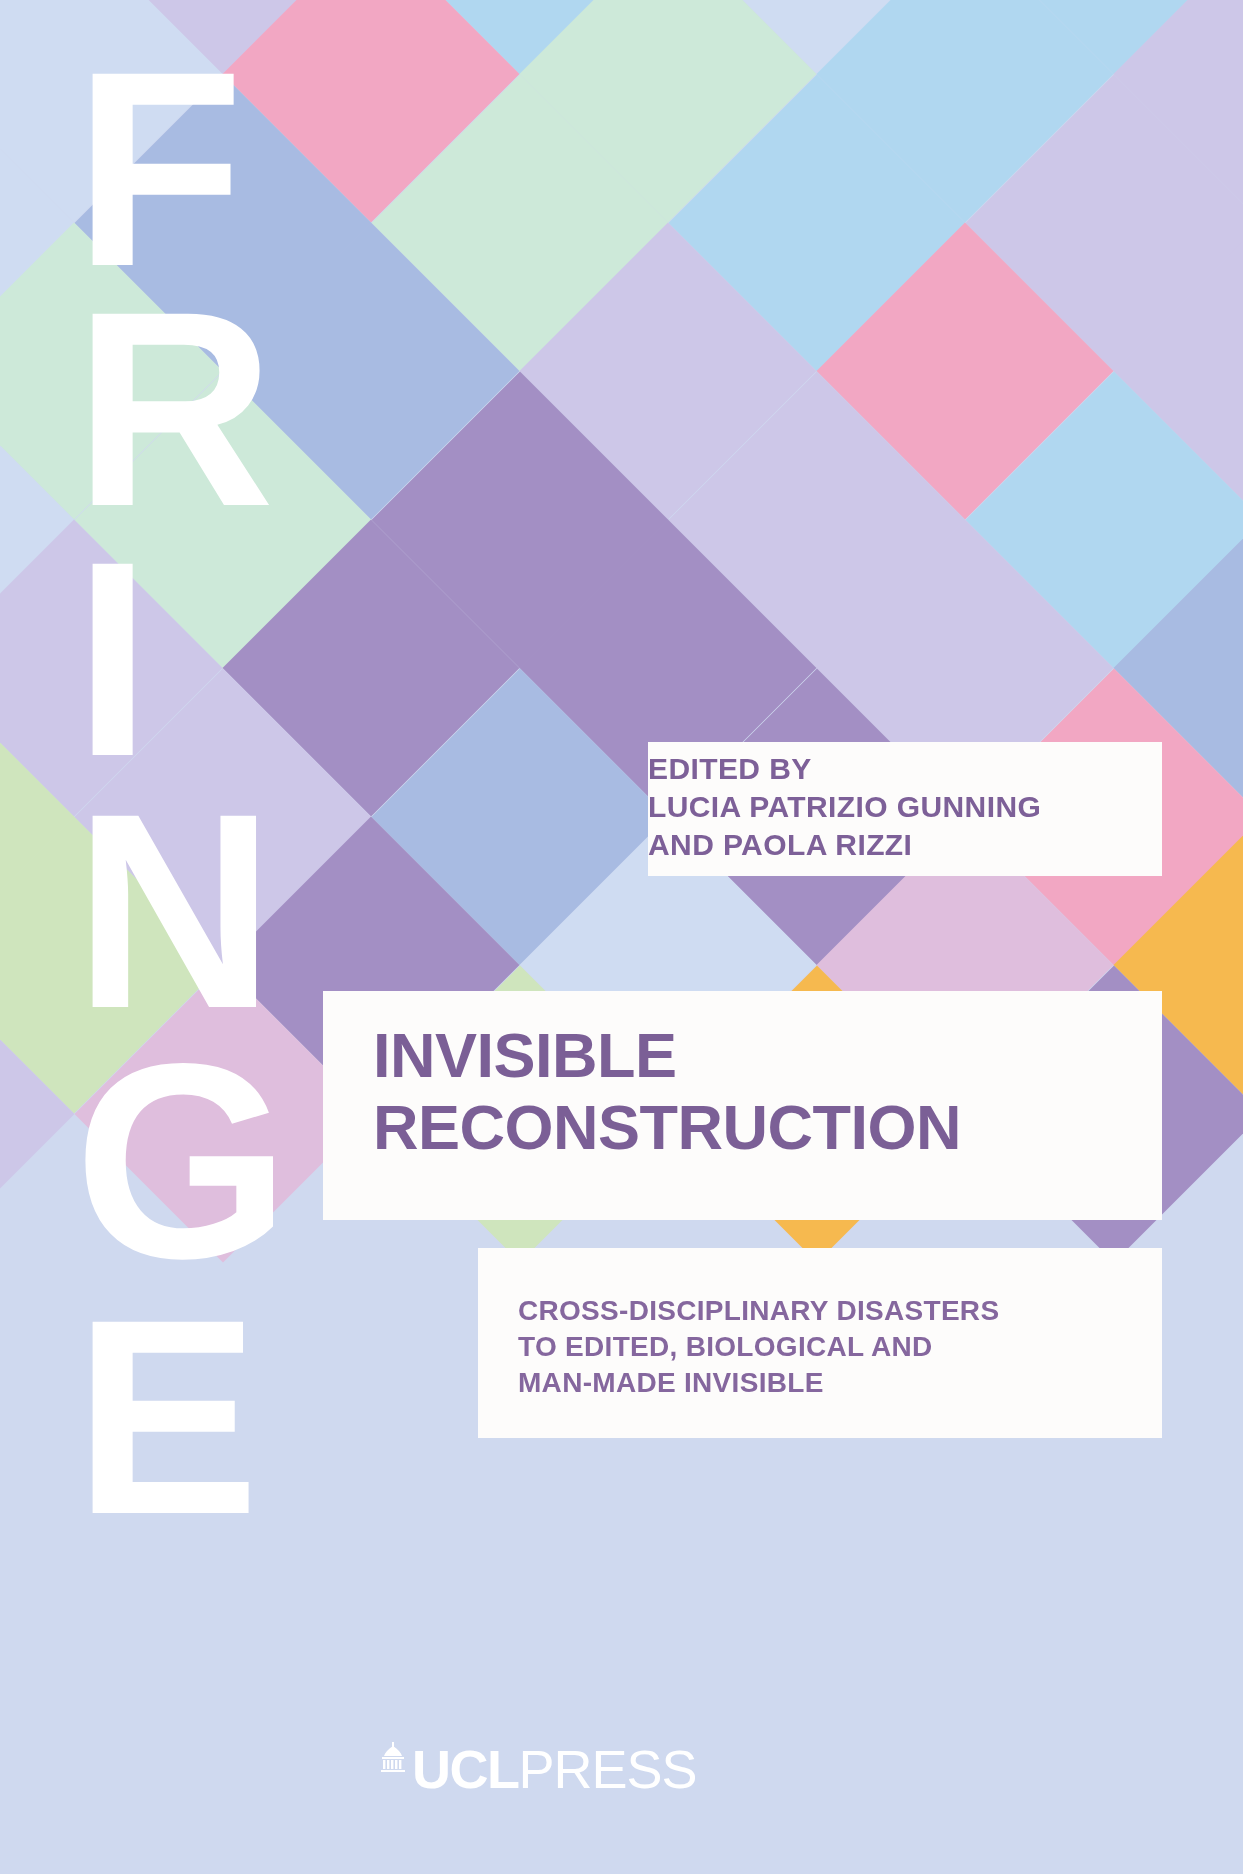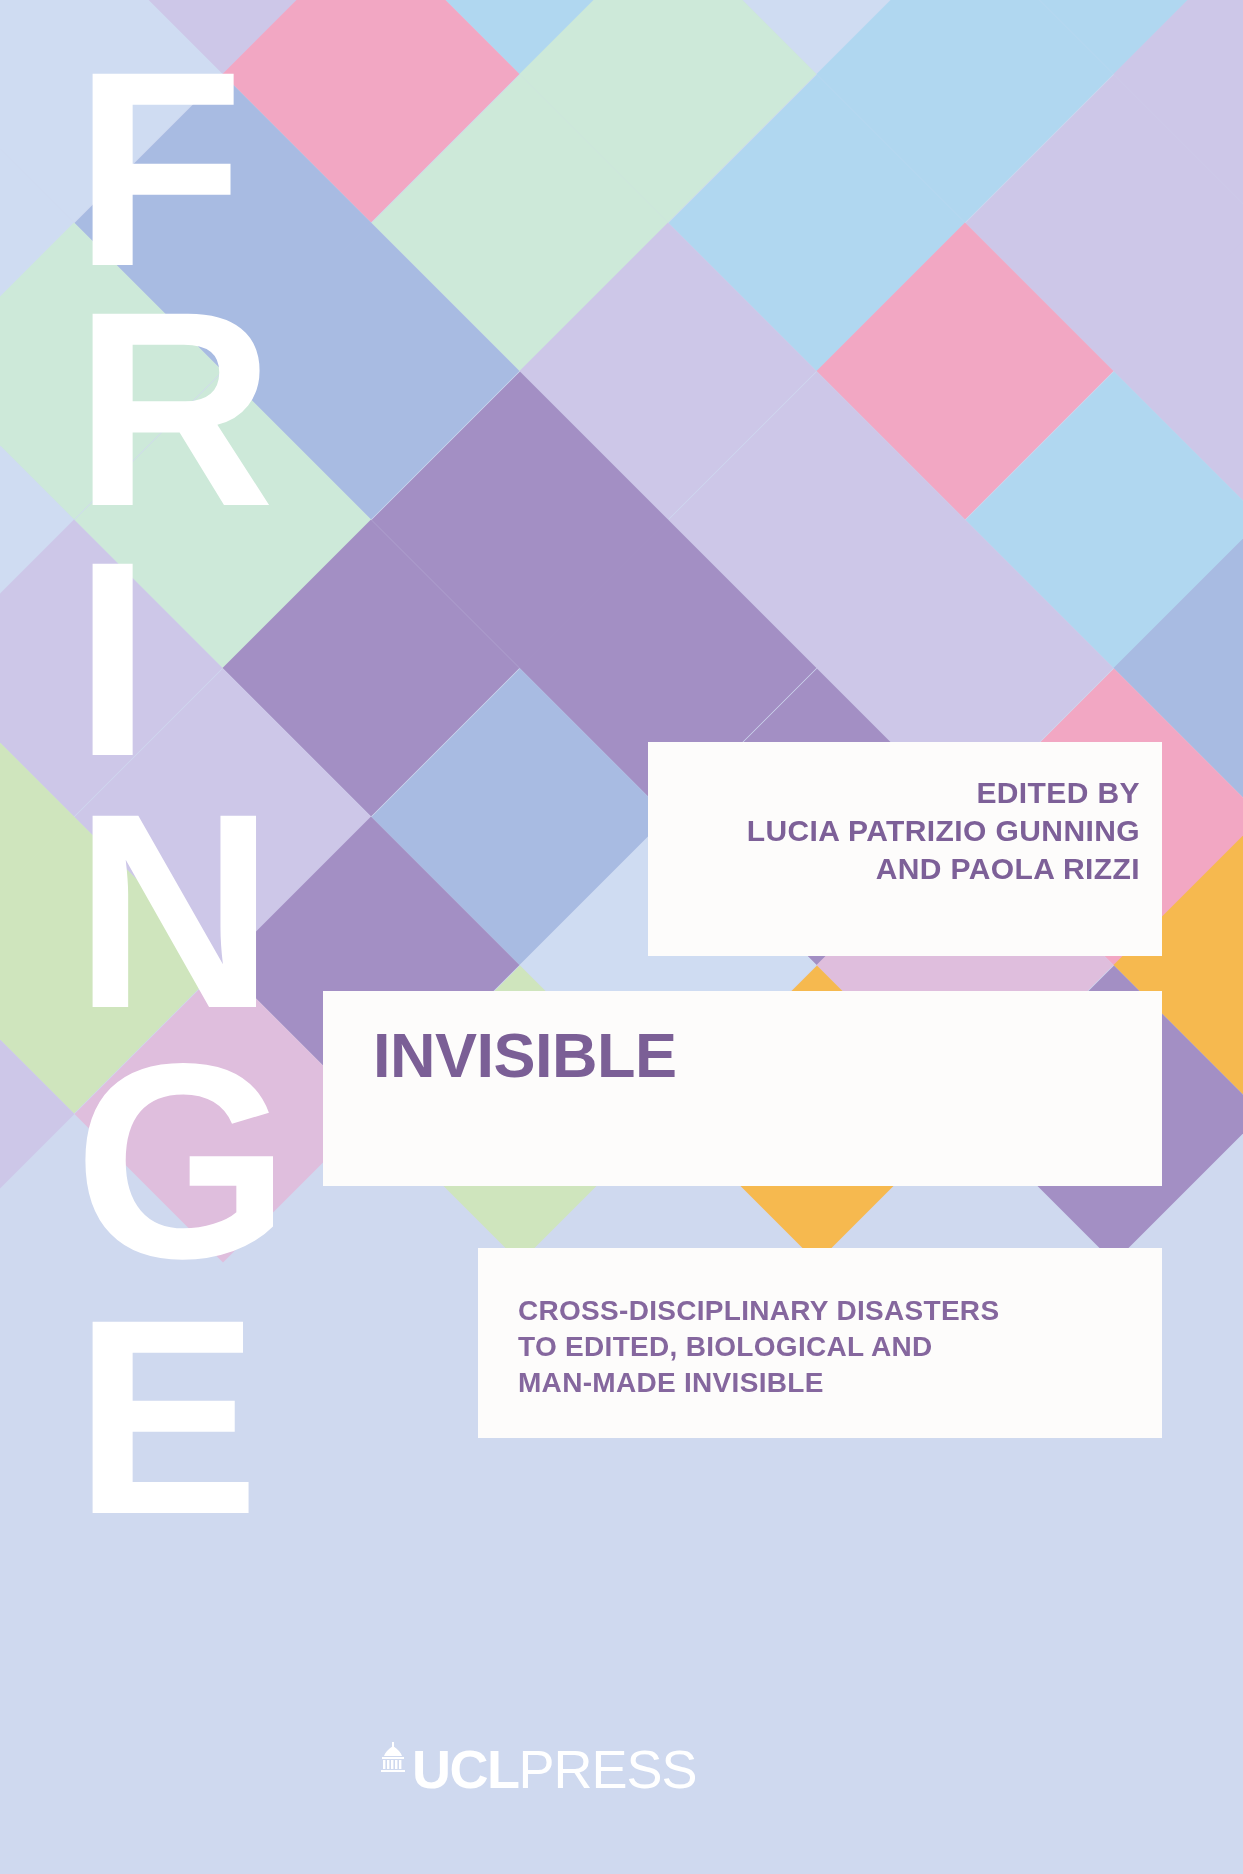--- a/index.html
+++ b/index.html
@@ -55,38 +55,37 @@
   .panel {
     position: absolute;
     background: #fdfcfb;
     box-sizing: border-box;
   }
 
   #editors-panel {
     left: 648px;
     top: 742px;
     width: 514px;
-    height: 214px;
-    padding: 32px 22px 20px 0;
-    text-align: right;
+    height: 134px;
+    padding: 8px 22px 20px 0;
   }
   .editors-line {
     color: #7d6098;
     font-weight: 700;
     font-size: 30px;
     line-height: 38px;
     letter-spacing: 0.4px;
     white-space: nowrap;
   }
 
   #title-panel {
     left: 323px;
     top: 991px;
     width: 839px;
-    height: 195px;
+    height: 229px;
     padding: 28px 0 0 50px;
   }
   .title-line {
     color: #7b5f96;
     font-weight: 700;
     font-size: 63px;
     line-height: 72px;
     letter-spacing: -0.5px;
     white-space: nowrap;
   }
@@ -199,20 +198,21 @@
   </div>
 
   <div class="panel" id="editors-panel">
     <div class="editors-line">EDITED BY</div>
     <div class="editors-line">LUCIA PATRIZIO GUNNING</div>
     <div class="editors-line">AND PAOLA RIZZI</div>
   </div>
 
   <div class="panel" id="title-panel">
     <div class="title-line">INVISIBLE</div>
+    <div class="title-line">RECONSTRUCTION</div>
   </div>
 
   <div class="panel" id="subtitle-panel">
     <div class="subtitle-line">CROSS-DISCIPLINARY DISASTERS</div>
     <div class="subtitle-line">TO EDITED, BIOLOGICAL AND</div>
     <div class="subtitle-line">MAN-MADE INVISIBLE</div>
   </div>
 
   <div id="logo">
     <svg id="logo-mark" viewBox="0 0 26 30">

